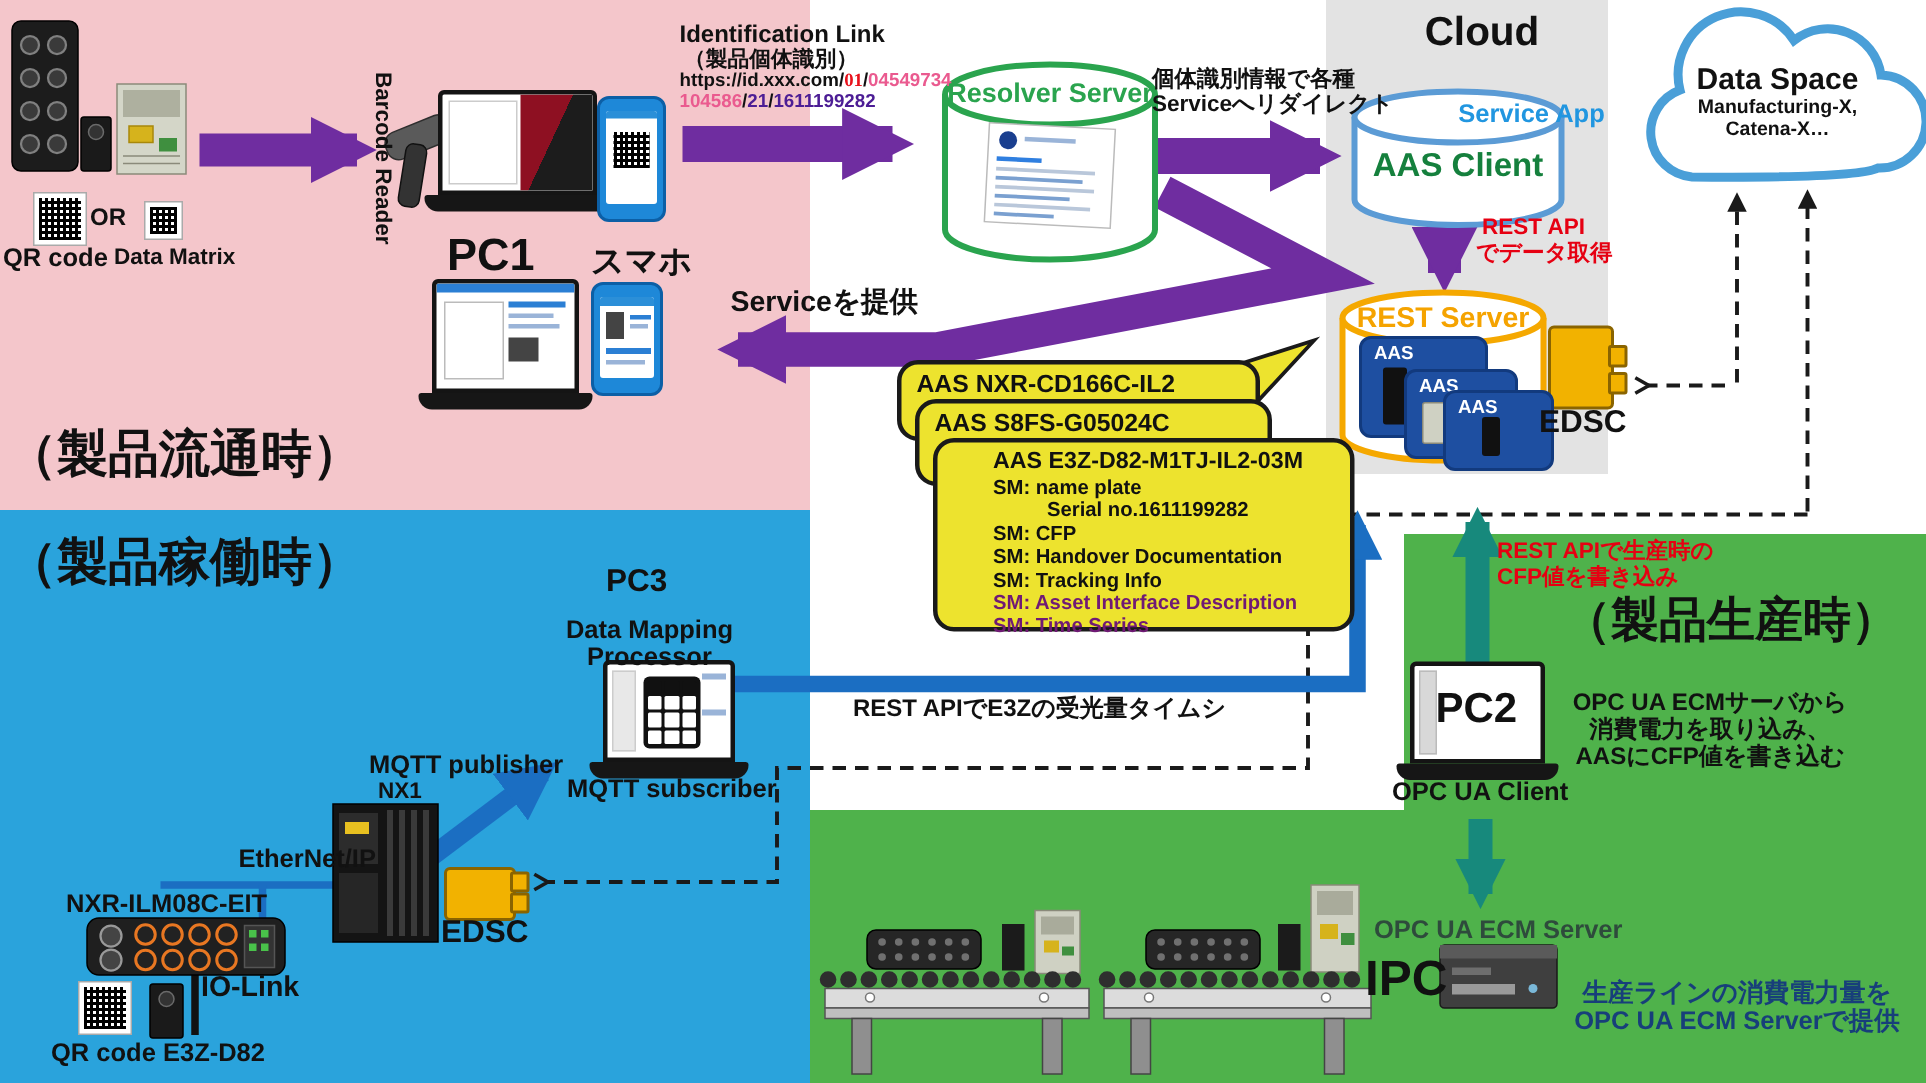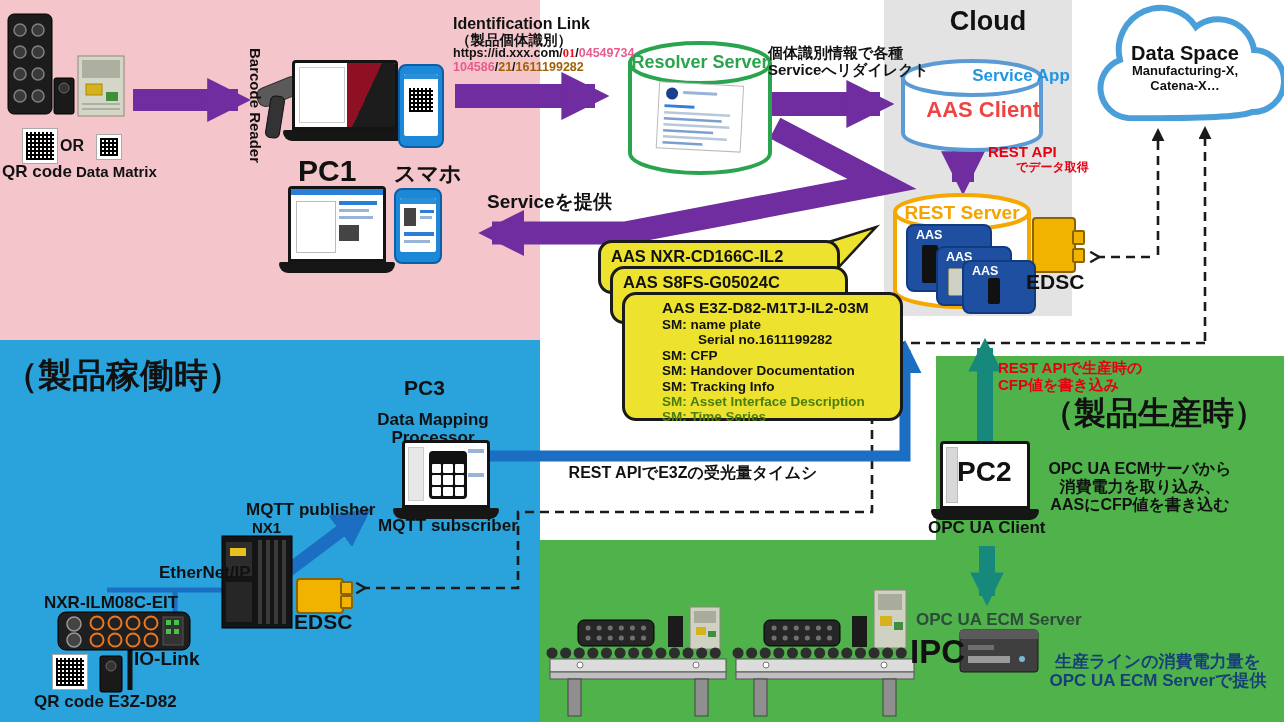--- a/index.html
+++ b/index.html
@@ -19,35 +19,35 @@
   .ph{position:absolute;z-index:6;background:#1e88d8;border:2px solid #0c5fa6;border-radius:8px;}
   .phscr{position:absolute;left:4px;right:4px;top:8px;bottom:10px;background:#fff;border-radius:2px;overflow:hidden;}
   
   .qrbox{position:absolute;z-index:6;background:#fff;padding:3px;border:1px solid #aaa;}
   .qr{background-image:repeating-linear-gradient(0deg,#000 0 2px,transparent 2px 4px),
                        repeating-linear-gradient(90deg,#000 0 2px,#fff 2px 4px);}
   
   .ybox{position:absolute;background:#ede32e;border:3px solid #1a1a1a;border-radius:14px;z-index:7;padding:4px 10px;}
   .ybox .t{font-size:16.5px;}
   .sm{font-size:13.5px;line-height:15.4px;}
-  .sm.red{color:#4d7c0f;}
+  .sm.red{color:#701a75;}
   .sm.ind{padding-left:36px;}
   
   .fold{position:absolute;background:#1e4fa1;border:2px solid #123a7e;border-radius:8px;color:#fff;font-size:12.5px;padding:2px 0 0 8px;}
   .fprod{position:absolute;border-radius:2px;}
   
   .edsc{position:absolute;z-index:6;background:#f2b200;border:2px solid #8a6400;border-radius:4px;}
   .etab{position:absolute;z-index:6;background:#f2b200;border:2px solid #8a6400;border-radius:2px;}
   
   .grid{position:absolute;background:#111;border-radius:4px;display:grid;grid-template-columns:repeat(3,1fr);grid-template-rows:8px repeat(3,1fr);gap:2px;padding:3px;}
   .grid i{background:#fff;border-radius:1px;}
   .grid i.hd{background:#111;}
   .u-red{color:#e8121c;font-family:Liberation Serif, serif;}
   .u-pink{color:#ea5a8f;}
-  .u-blue{color:#a16207;}
+  .u-blue{color:#4c1d95;}
   .red{color:#e60012;}
 </style>
 </head>
 <body>
 
 <div class="canvas">
 
   <div class="bg" style="left:0;top:0;width:540px;height:340px;background:#f4c6cb;"></div>
   <div class="bg" style="left:0;top:340px;width:540px;height:382px;background:#2aa3dc;"></div>
   <div class="bg" style="left:936px;top:356px;width:348px;height:366px;background:#4fb24b;"></div>
@@ -355,37 +355,38 @@
     <div class="sm red">SM: Asset Interface Description</div>
     <div class="sm red">SM: Time Series</div>
   </div>
 
   <div class="lbl vert" style="left:246px;top:48px;height:140px;font-size:15px;">Barcode Reader</div>
   <div class="lbl" style="left:298px;top:154px;font-size:30px;">PC1</div>
   <div class="lbl" style="left:394px;top:162px;font-size:22px;">スマホ</div>
   <div class="lbl" style="left:2px;top:162px;font-size:17px;">QR code</div>
   <div class="lbl" style="left:60px;top:137px;font-size:16px;">OR</div>
   <div class="lbl" style="left:76px;top:164px;font-size:15px;">Data Matrix</div>
+  <div class="lbl" style="left:4px;top:284px;font-size:34px;">（製品流通時）</div>
   <div class="lbl" style="left:4px;top:356px;font-size:34px;">（製品稼働時）</div>
 
   <div class="lbl" style="left:453px;top:15px;font-size:16px;">Identification Link</div>
   <div class="lbl" style="left:456px;top:32px;font-size:14.5px;">（製品個体識別）</div>
   <div class="lbl" style="left:453px;top:47px;width:188px;font-size:12.5px;line-height:13.5px;white-space:normal;word-break:break-all;">
     <span>https://id.xxx.com/</span><span class="u-red">01</span><span>/</span><span class="u-pink">04549734104586</span><span>/</span><span class="u-blue">21</span><span>/</span><span class="u-blue">1611199282</span>
   </div>
 
   <div class="lbl ctr" style="left:628px;top:52px;width:144px;font-size:18px;color:#2aa44e;">Resolver Server</div>
   <div class="lbl" style="left:768px;top:45px;font-size:15px;">個体識別情報で各種</div>
   <div class="lbl" style="left:768px;top:62px;font-size:15px;">Serviceへリダイレクト</div>
 
   <div class="lbl ctr" style="left:884px;top:6px;width:208px;font-size:27px;">Cloud</div>
   <div class="lbl ctr" style="left:953px;top:66px;width:136px;font-size:17px;color:#2196e0;">Service App</div>
-  <div class="lbl ctr" style="left:904px;top:98px;width:136px;font-size:22px;color:#ef4444;text-align:right;">AAS Client</div>
+  <div class="lbl ctr" style="left:904px;top:98px;width:136px;font-size:22px;color:#15803d;">AAS Client</div>
   <div class="lbl red" style="left:988px;top:144px;font-size:15px;">REST API</div>
-  <div class="lbl red" style="left:984px;top:161px;font-size:12px;margin-left:32px;">でデータ取得</div>
+  <div class="lbl red" style="left:984px;top:161px;font-size:15px;">でデータ取得</div>
   <div class="lbl ctr" style="left:895px;top:202px;width:134px;font-size:19px;color:#f5a300;">REST Server</div>
   <div class="lbl" style="left:1026px;top:270px;font-size:21px;">EDSC</div>
 
   <div class="lbl ctr" style="left:1110px;top:42px;width:150px;font-size:20px;">Data Space</div>
   <div class="lbl ctr" style="left:1110px;top:64px;width:150px;font-size:13px;">Manufacturing-X,</div>
   <div class="lbl ctr" style="left:1110px;top:79px;width:150px;font-size:13px;">Catena-X…</div>
 
   <div class="lbl" style="left:487px;top:191px;font-size:19px;">Serviceを提供</div>
 
   <div class="lbl" style="left:404px;top:376px;font-size:21px;">PC3</div>

